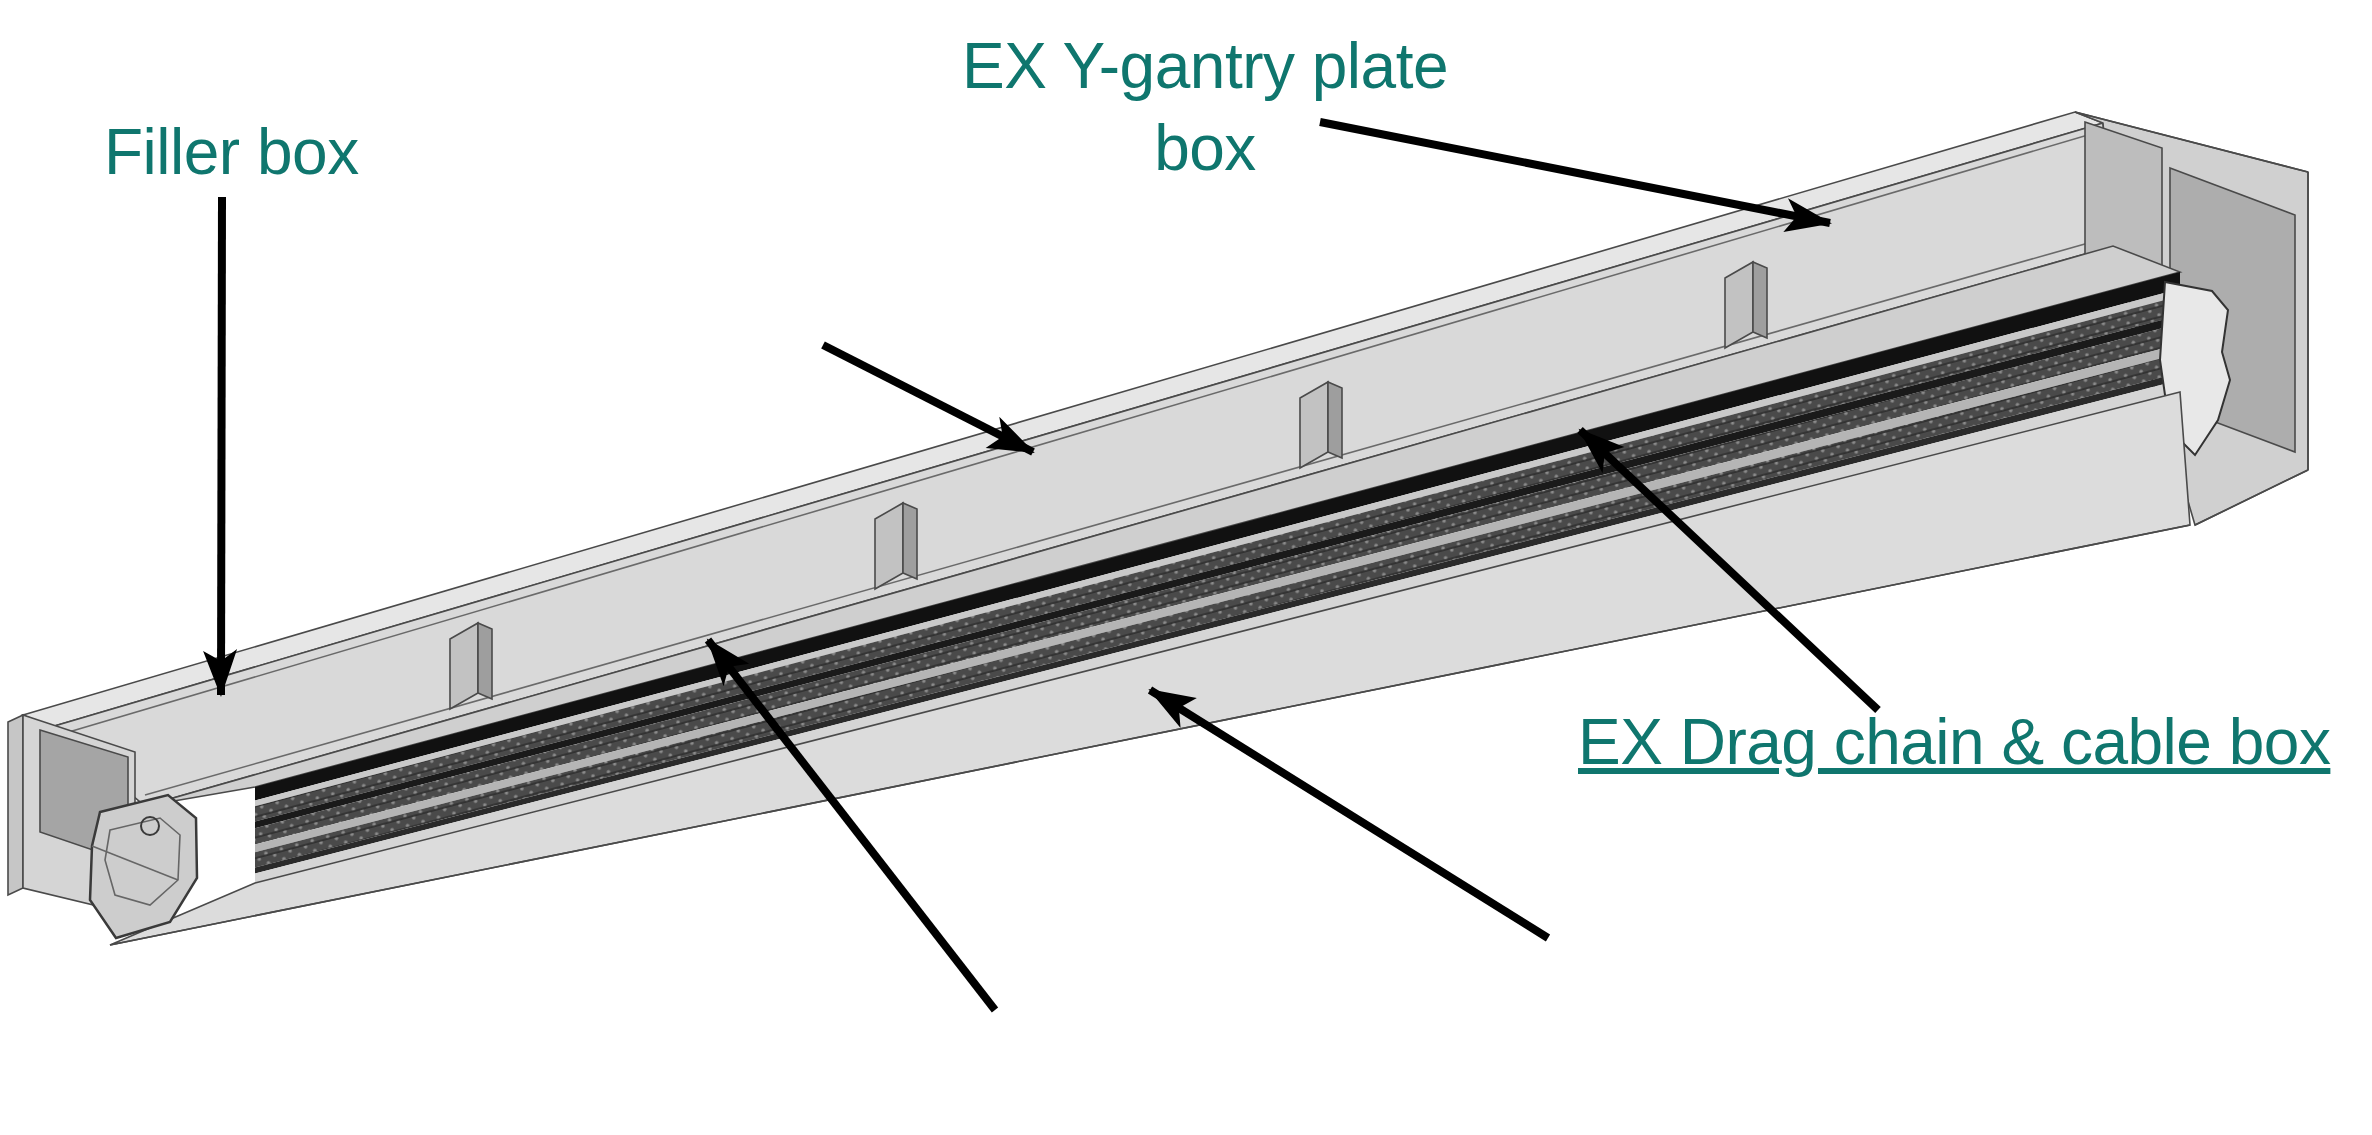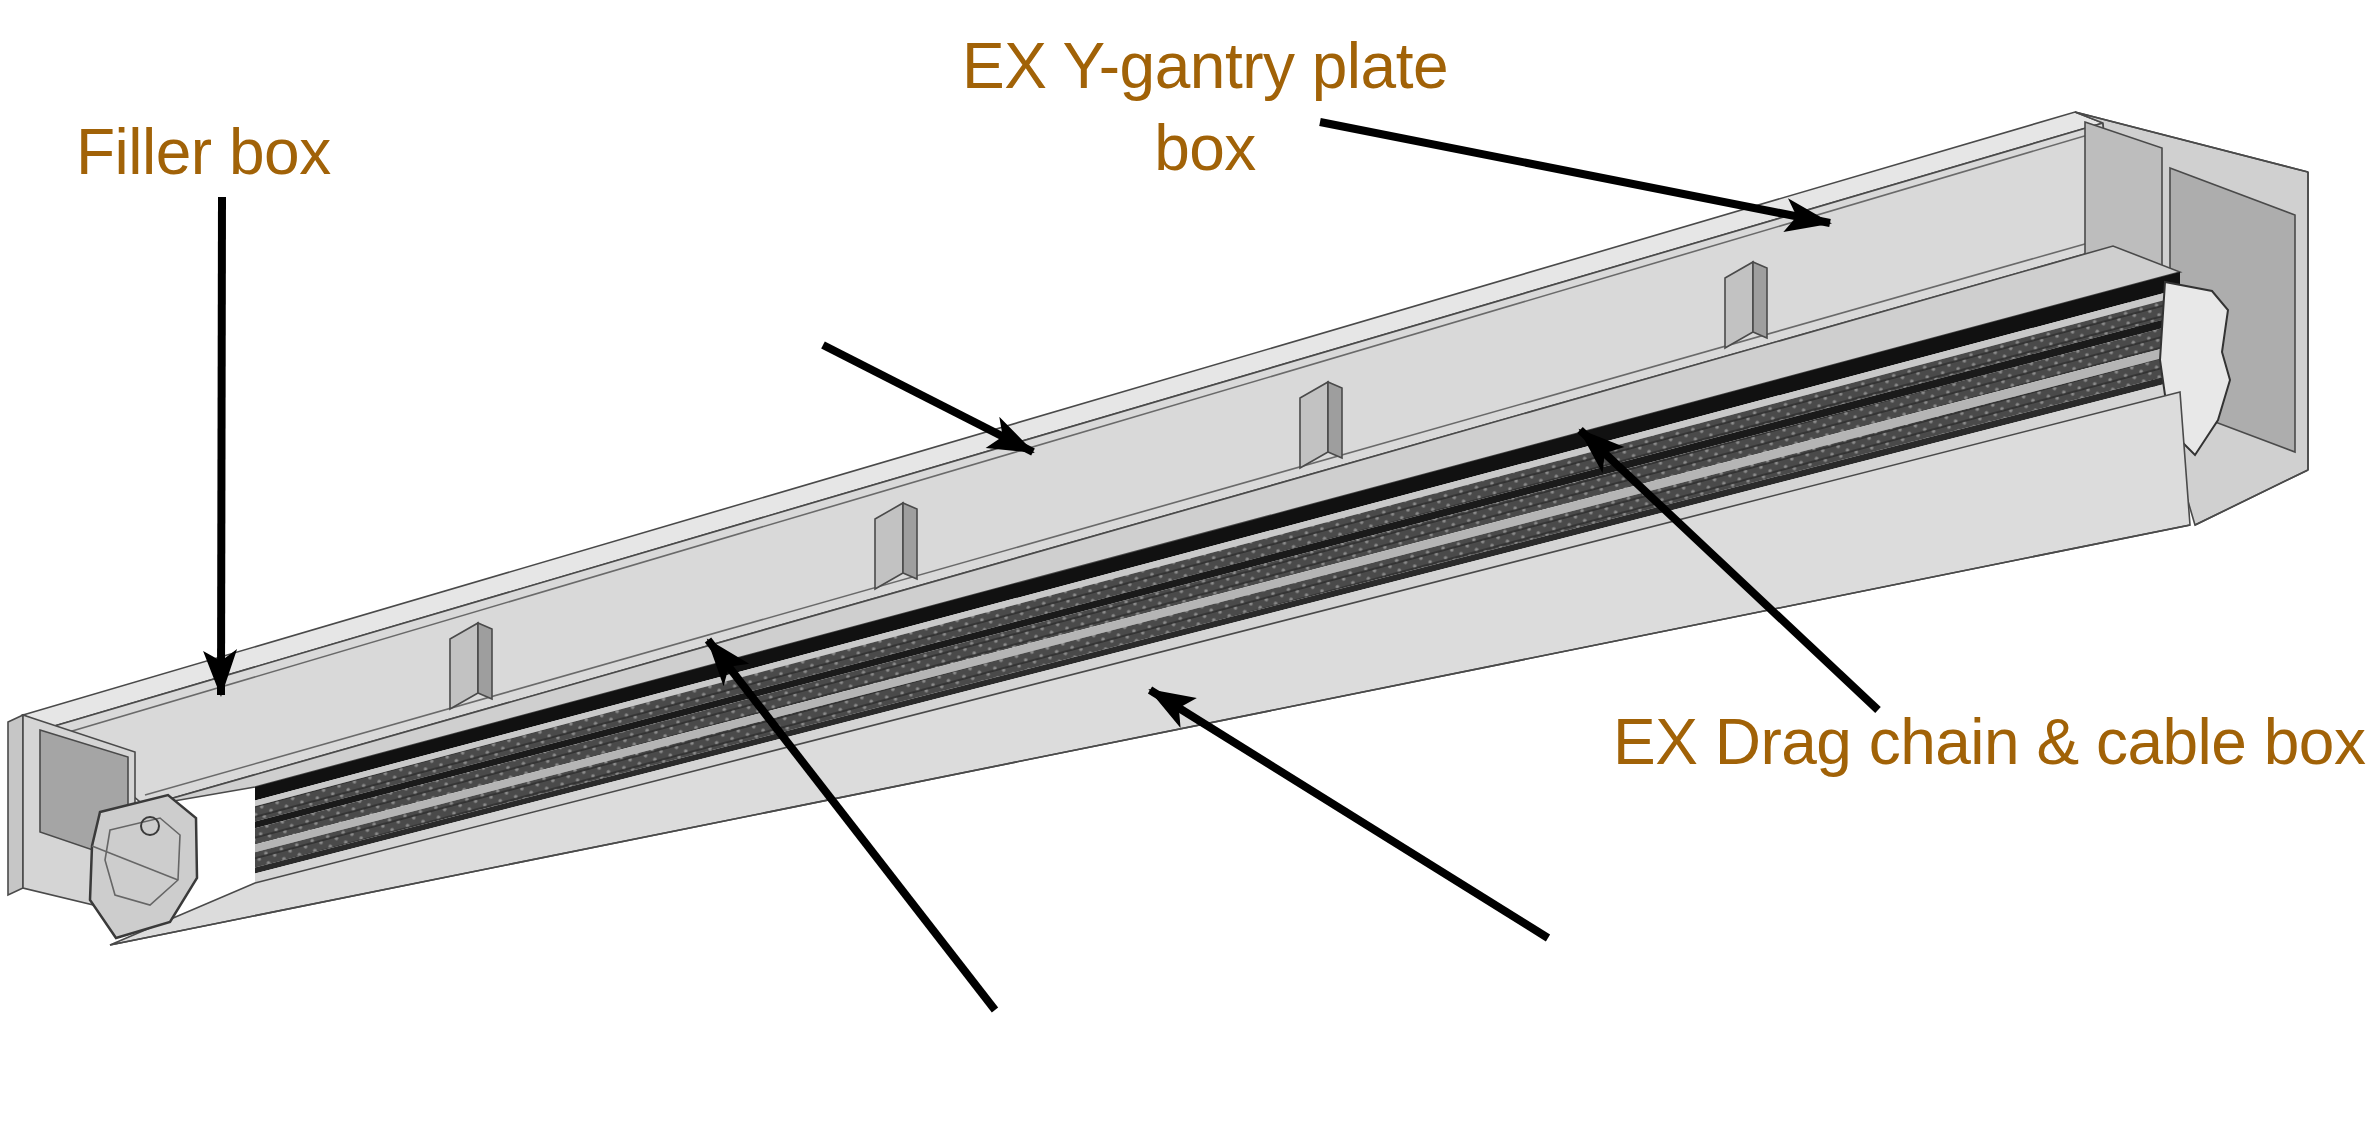--- a/index.html
+++ b/index.html
@@ -1,19 +1,19 @@
 <!DOCTYPE html>
 <html><head>
 <meta charset="utf-8">
 <style>
   html,body{margin:0;padding:0;background:#fff;}
   #stage{position:relative;width:2372px;height:1135px;background:#fff;overflow:hidden;
          font-family:"Liberation Sans",sans-serif;}
   #crate-svg{position:absolute;left:0;top:0;}
-  .lbl{position:absolute;color:#a16207;font-size:64px;line-height:1.28;letter-spacing:-0.5px;
+  .lbl{position:absolute;color:#0f766e;font-size:64px;line-height:1.28;letter-spacing:-0.5px;
        white-space:pre-line;font-weight:400;}
   .lbl.center{text-align:center;transform:translateX(-50%);}
 </style>
 </head>
 <body>
 
 <div id="stage">
 
 <svg id="crate-svg" width="2372" height="1135" viewBox="0 0 2372 1135">
   <defs>
@@ -98,23 +98,23 @@
   <g stroke="#000" stroke-width="8">
     <line x1="222" y1="197" x2="221" y2="695" marker-end="url(#ah)"></line>
     <line x1="1320" y1="122" x2="1830" y2="223" marker-end="url(#ah)"></line>
     <line x1="823" y1="345" x2="1033" y2="452" marker-end="url(#ah)"></line>
     <line x1="995" y1="1010" x2="708" y2="640" marker-end="url(#ah)"></line>
     <line x1="1548" y1="938" x2="1150" y2="690" marker-end="url(#ah)"></line>
     <line x1="1878" y1="710" x2="1580" y2="430" marker-end="url(#ah)"></line>
   </g>
 </svg>
 
-<div class="lbl" style="left:76px;top:112px;">Filler box</div>
+<div class="lbl" style="left:104px;top:112px;">Filler box</div>
 
 <div class="lbl center" style="left:1205px;top:26px;">EX Y-gantry plate
 box</div>
 
 
-<div class="lbl" style="left:1613px;top:702px;">EX Drag chain &amp; cable box</div>
+<div class="lbl" style="left:1578px;top:702px;text-decoration:underline;">EX Drag chain &amp; cable box</div>
 
 
 
 </div>
 
 </body></html>

